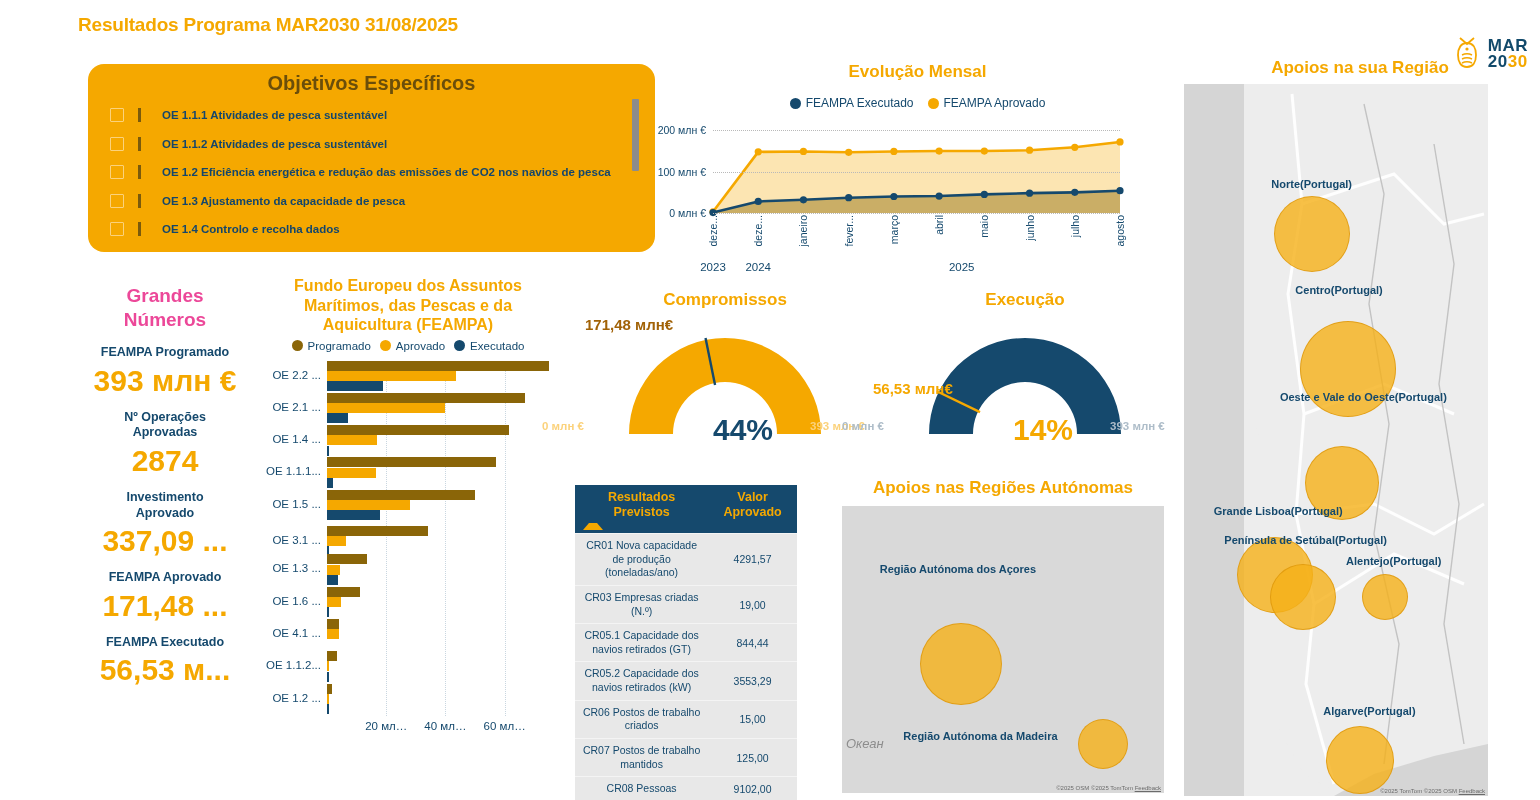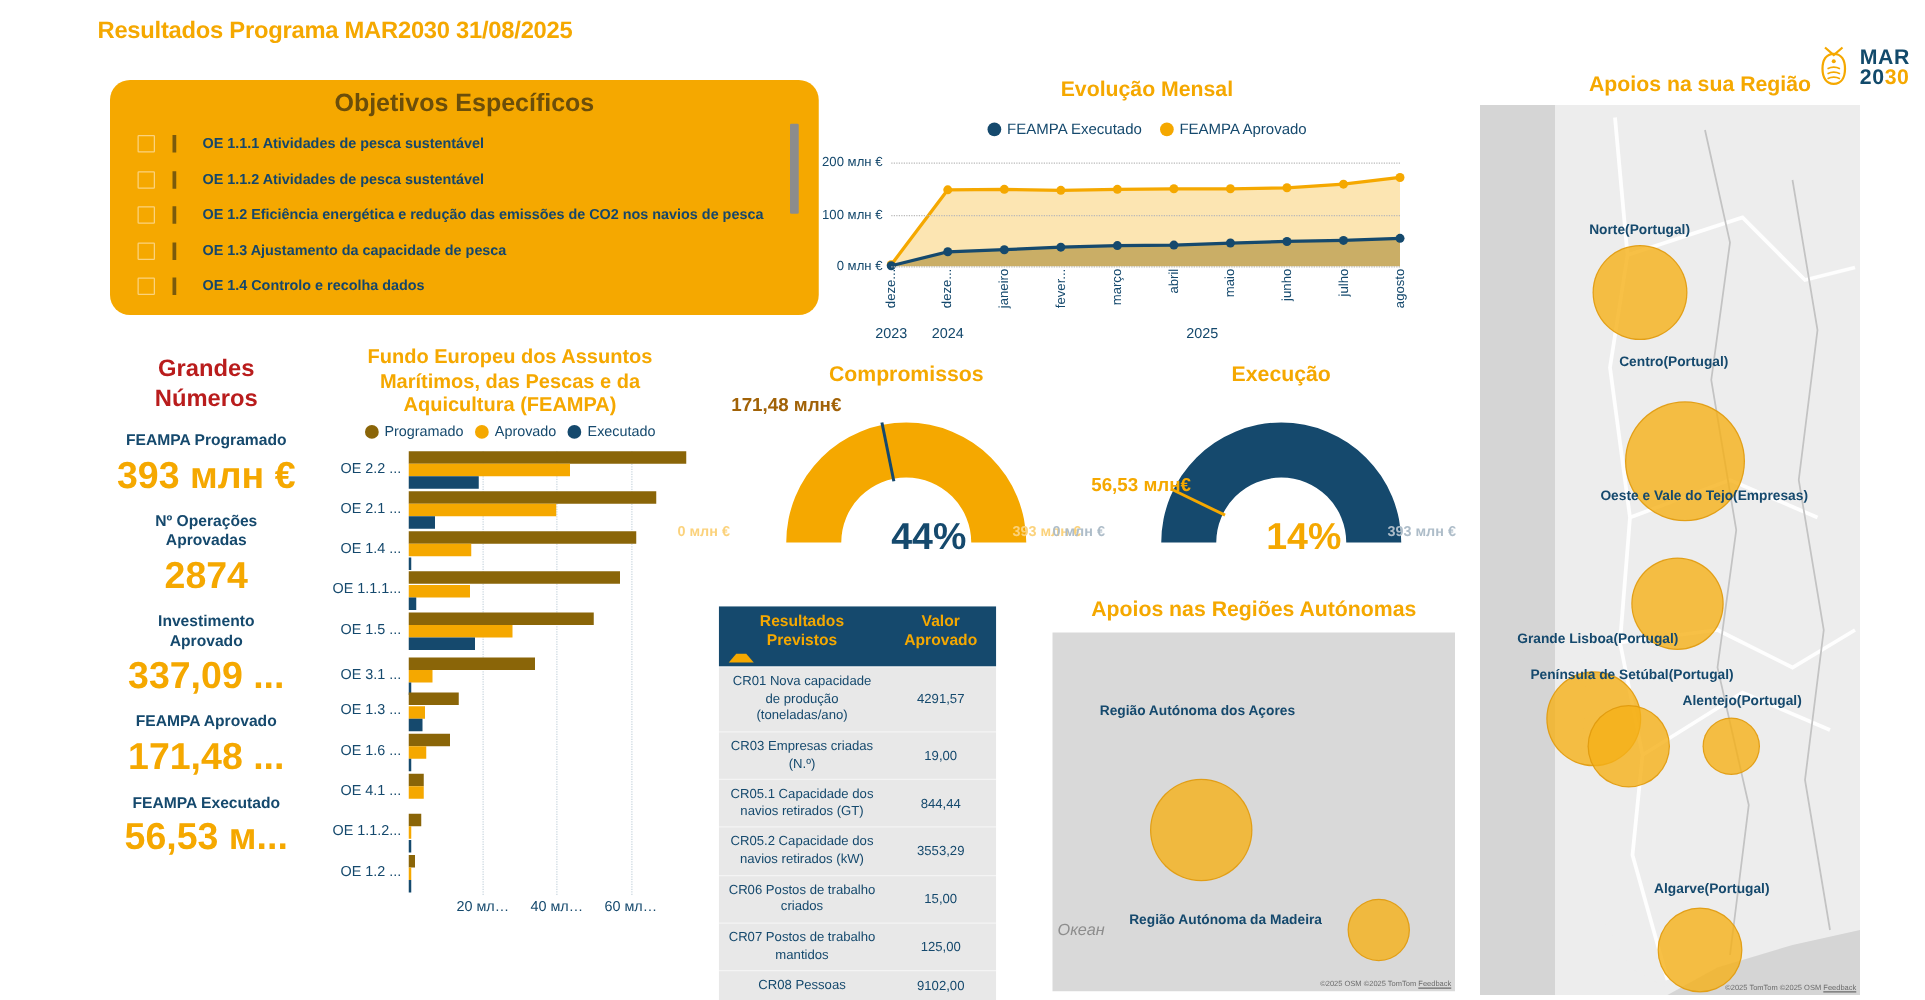--- a/index.html
+++ b/index.html
@@ -59,21 +59,21 @@
   .evol-xlabels { position: relative; height: 48px; }
   .evol-xlab {
     position: absolute; top: 2px; font-size: 10.5px; color: #15496d;
     writing-mode: vertical-rl; transform: rotate(180deg); white-space: nowrap;
   }
   .evol-years { position: relative; height: 16px; }
   .evol-year { position: absolute; font-size: 11.5px; color: #15496d; transform: translateX(-50%); }
 
   
   .gn { position: absolute; left: 74px; top: 284px; width: 182px; text-align: center; }
-  .gn-title { font-size: 19px; font-weight: bold; color: #b91c1c; line-height: 1.24; }
+  .gn-title { font-size: 19px; font-weight: bold; color: #ec4899; line-height: 1.24; }
   .gn-label { font-size: 12.5px; font-weight: bold; color: #15496d; line-height: 1.25; }
   .gn-value { font-size: 30px; font-weight: bold; color: #f5a800; line-height: 1.3; }
   .gn-block { margin-top: 14px; }
   .gn-block.sp { margin-top: 10px; }
 
   
   .feampa { position: absolute; left: 258px; top: 276px; width: 300px; height: 520px; }
   .feampa-title { text-align: center; font-size: 16px; font-weight: bold; color: #f5a800; line-height: 1.22; }
   .feampa-legend { display: flex; justify-content: center; gap: 9px; margin-top: 5px; }
   .feampa-legend .lg { font-size: 11.5px; }
@@ -502,21 +502,21 @@
       </svg>
       <div class="map-attr">
         <span>©2025 TomTom  ©2025 OSM</span>
         <u>Feedback</u>
       </div>
     <div class="bubble" style="left: 127.68px; top: 149.52px; width: 76px; height: 76px;"></div>
         <div class="map-lab" style="left: 127.68px; top: 99.68px;">Norte(Portugal)</div>
         <div class="bubble" style="left: 164.16px; top: 284.8px; width: 96px; height: 96px;"></div>
         <div class="map-lab" style="left: 155.04px; top: 206.48px;">Centro(Portugal)</div>
         <div class="bubble" style="left: 158.08px; top: 398.72px; width: 74px; height: 74px;"></div>
-        <div class="map-lab" style="left: 179.36px; top: 313.28px;">Oeste e Vale do Tejo(Empresas)</div>
+        <div class="map-lab" style="left: 179.36px; top: 313.28px;">Oeste e Vale do Oeste(Portugal)</div>
         <div class="bubble" style="left: 91.2px; top: 491.28px; width: 76px; height: 76px;"></div>
         <div class="map-lab" style="left: 94.24px; top: 427.2px;">Grande Lisboa(Portugal)</div>
         <div class="bubble" style="left: 118.56px; top: 512.64px; width: 66px; height: 66px;"></div>
         <div class="map-lab" style="left: 121.6px; top: 455.68px;">Península de Setúbal(Portugal)</div>
         <div class="bubble" style="left: 200.64px; top: 512.64px; width: 46px; height: 46px;"></div>
         <div class="map-lab" style="left: 209.76px; top: 477.04px;">Alentejo(Portugal)</div>
         <div class="bubble" style="left: 176.32px; top: 676.4px; width: 68px; height: 68px;"></div>
         <div class="map-lab" style="left: 185.44px; top: 626.56px;">Algarve(Portugal)</div>
       </div>
   </div>

